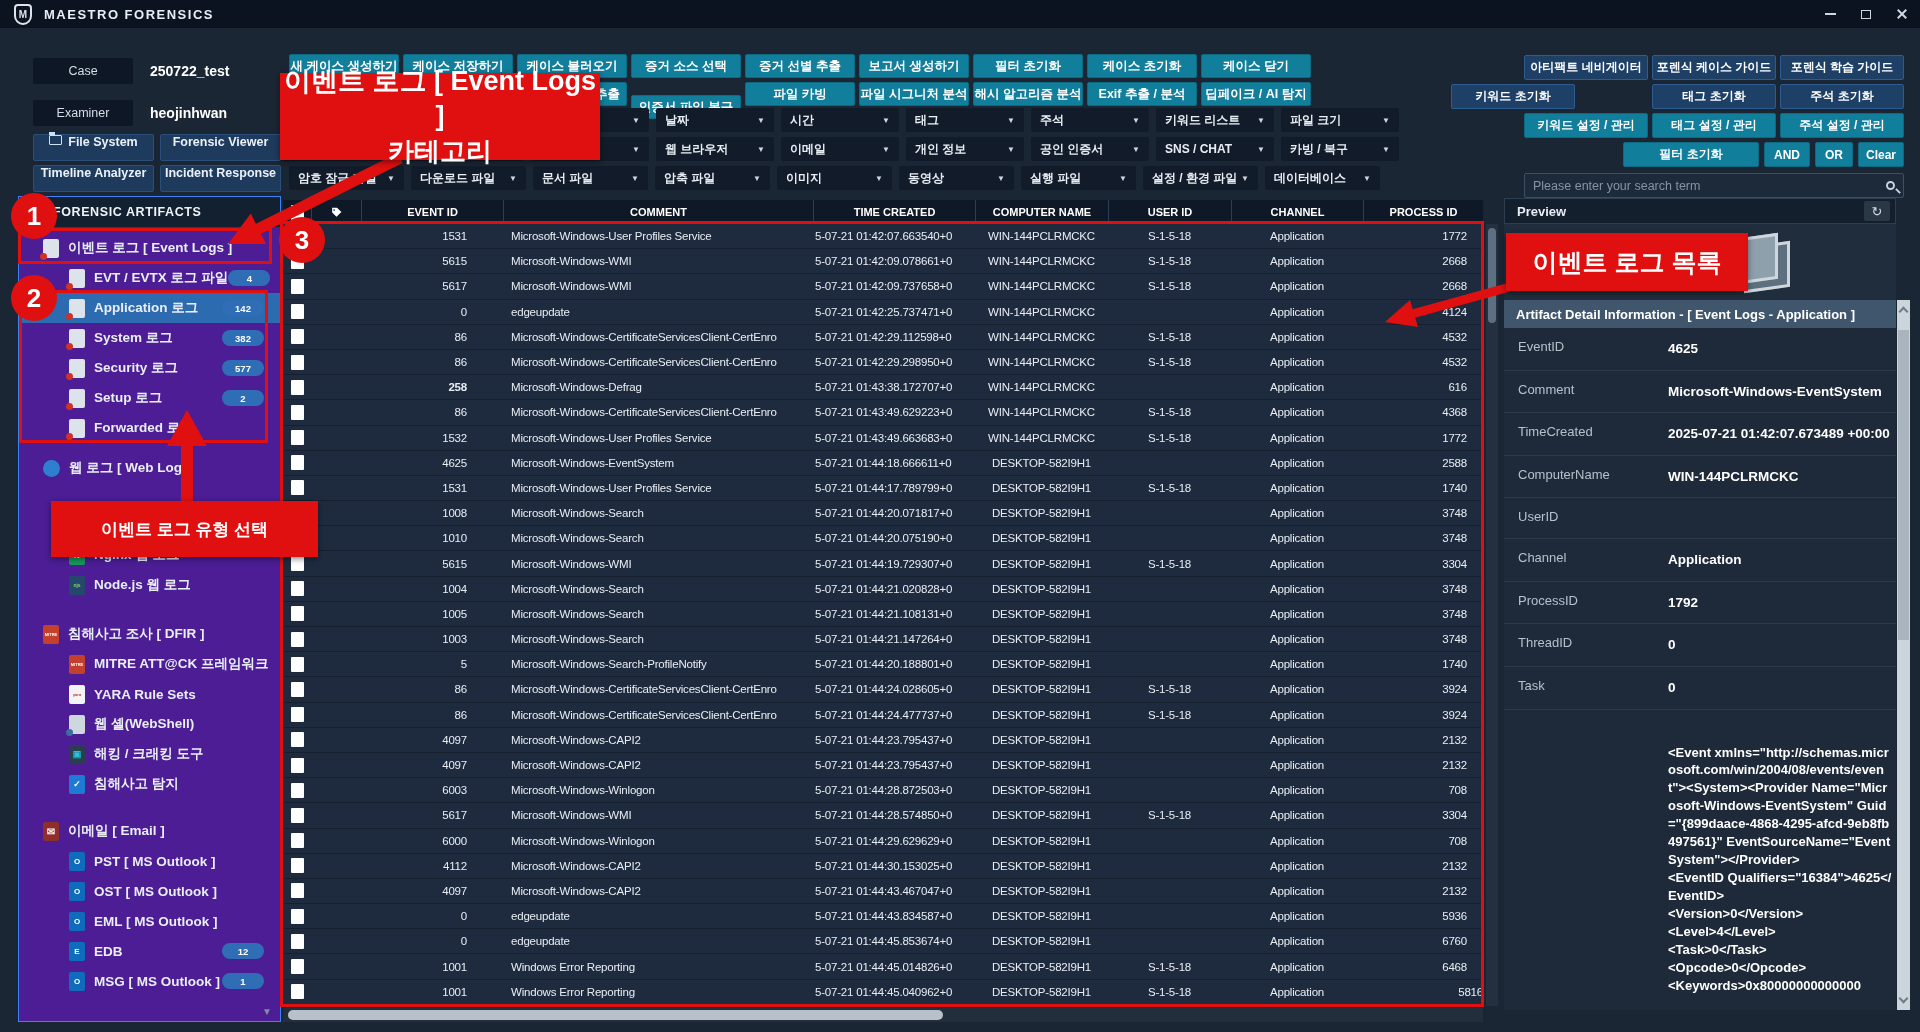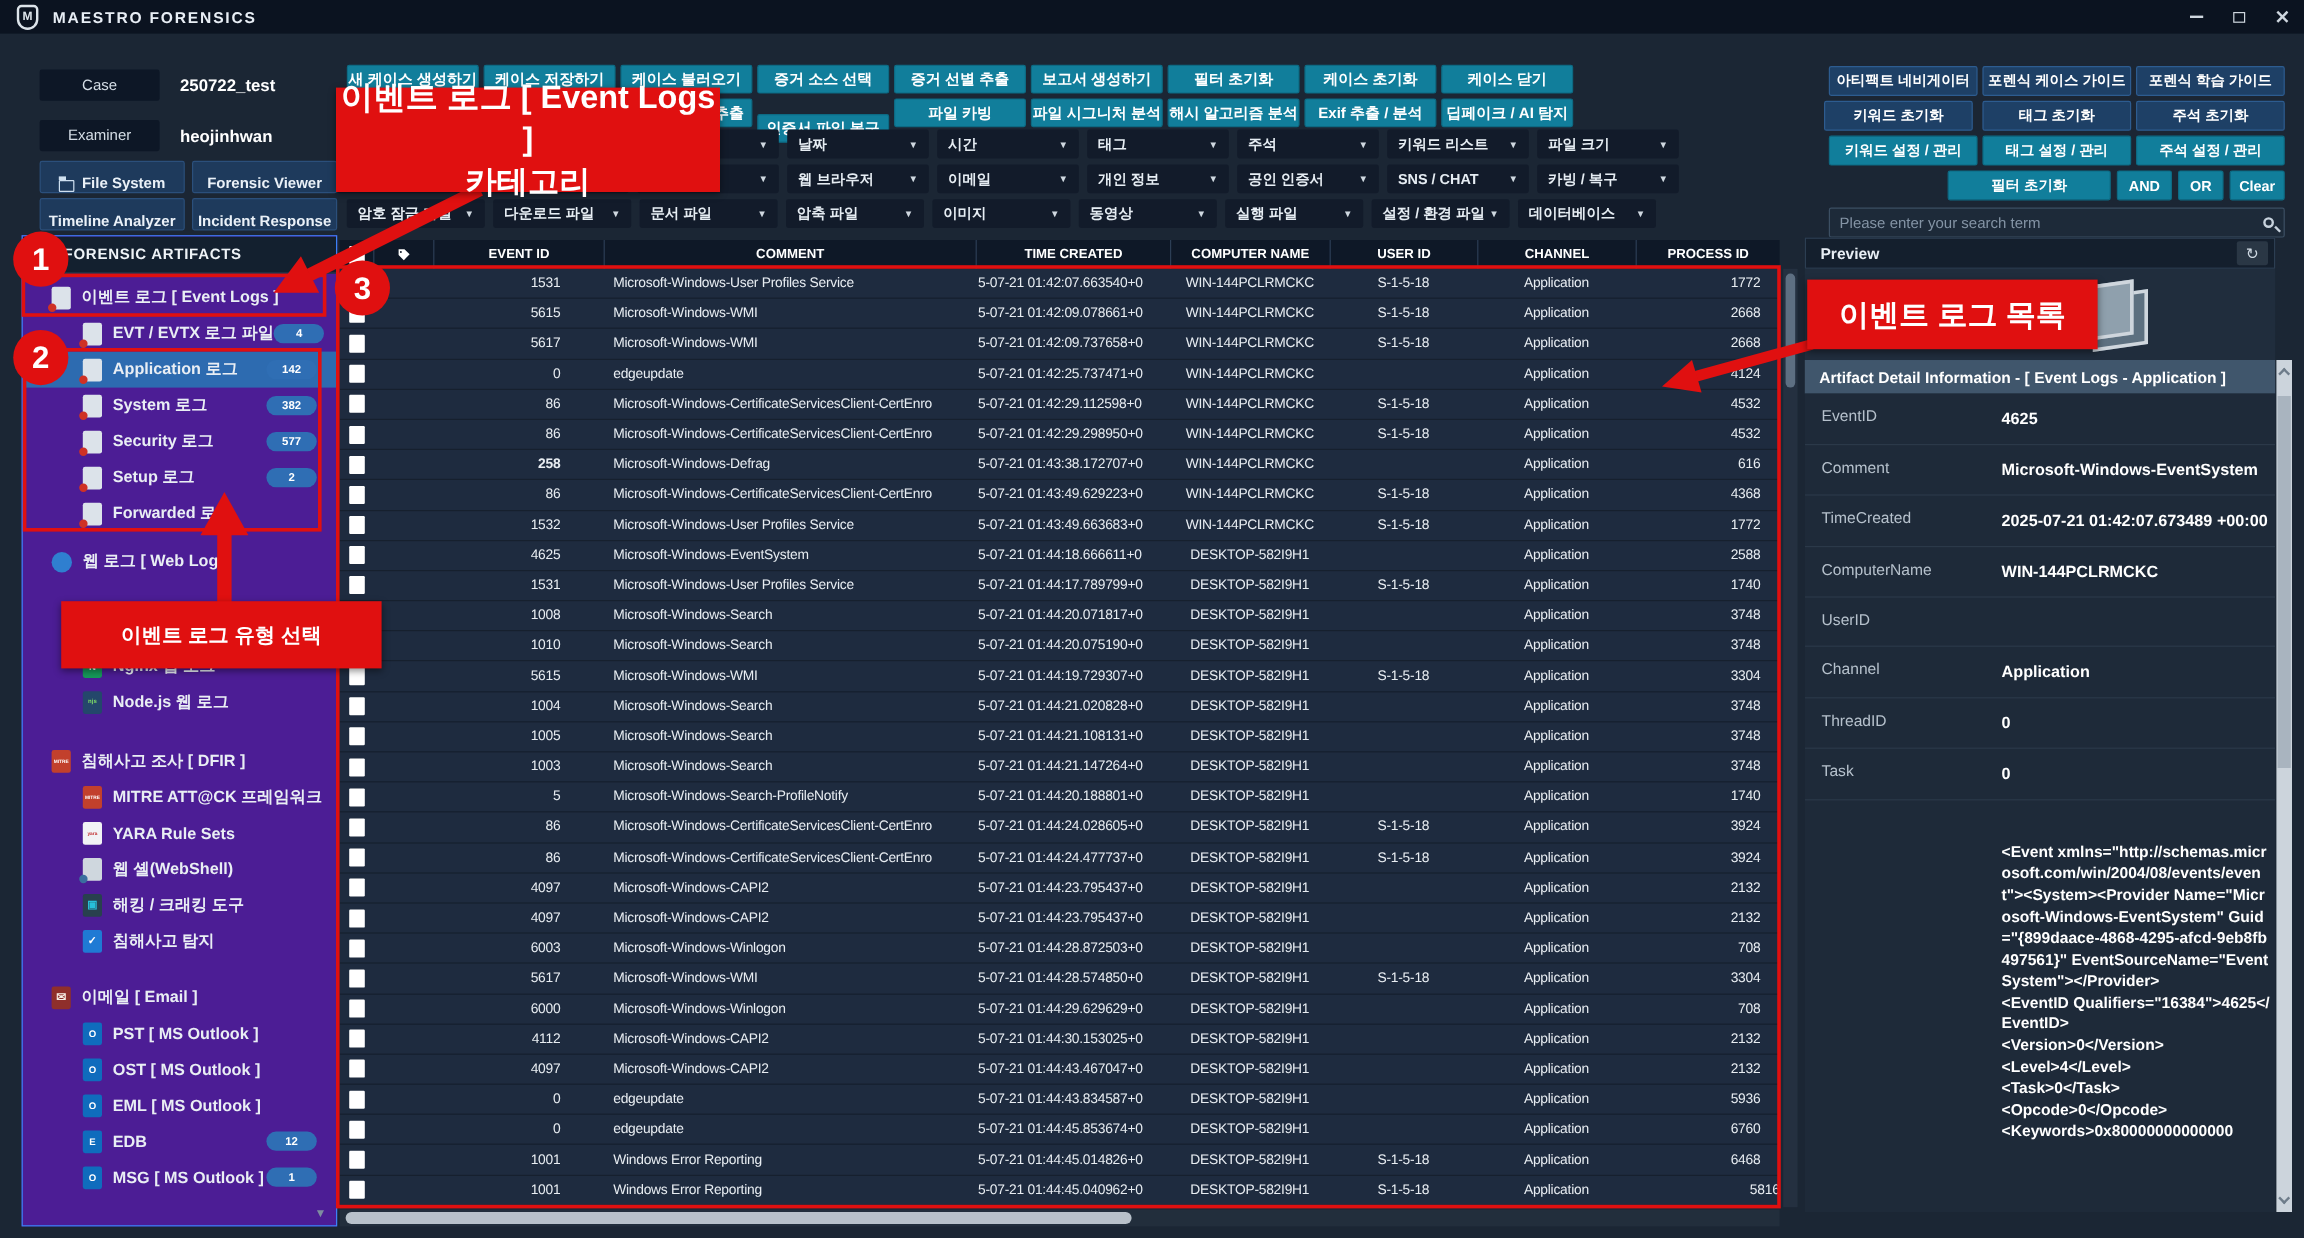--- a/index.html
+++ b/index.html
@@ -18,21 +18,21 @@
   .ic-min{width:11px;height:2px;background:#cfd7df;}
   .ic-max{width:10px;height:9px;border:1.5px solid #cfd7df;}
   .ic-close{width:12px;height:12px;position:relative;}
   .ic-close::before,.ic-close::after{content:'';position:absolute;left:5px;top:0;width:2px;height:12px;background:#cfd7df;}
   .ic-close::before{transform:rotate(45deg);} .ic-close::after{transform:rotate(-45deg);}
 
   
   .fld-label{background:#0d1726;border-radius:2px;color:#d5dee6;font-size:12.5px;display:flex;align-items:center;justify-content:center;}
   .fld-value{font-size:14px;font-weight:bold;color:#fff;}
   .nav-btn{background:#1e3a5c;border:1px solid #2b4f7b;border-radius:2px;color:#eaf1f8;font-size:12.5px;font-weight:bold;
-    display:flex;align-items:flex-end;justify-content:center;gap:6px;}
+    display:flex;align-items:flex-start;justify-content:center;gap:6px;}
   .folder-ic{width:13px;height:10px;border:1.5px solid #cfe0f0;border-radius:1px;position:relative;}
   .folder-ic::before{content:'';position:absolute;left:-1px;top:-4px;width:6px;height:3px;background:#cfe0f0;}
 
   
   .tb-row{display:flex;position:absolute;}
   .tbtn{background:var(--teal);border:1px solid #0d6a83;border-radius:2px;color:#fff;font-size:12.5px;font-weight:bold;
     display:flex;align-items:center;justify-content:center;height:24px;}
   .tbtn.partial{justify-content:flex-end;padding-right:6px;}
   .tdrop{background:#121b2a;border-radius:2px;height:24px;display:flex;align-items:center;justify-content:space-between;
     padding:0 9px;color:#e6edf3;font-size:12px;font-weight:bold;}
@@ -899,21 +899,21 @@
     <div class="thumb"></div>
   </div>
 <div id="hscroll" class="abs">
     <div class="thumb"></div>
   </div>
 
 <div id="rp-btns">
     <div class="rp-btn " style="position: absolute; left: 1524px; top: 55px; width: 124px;">아티팩트 네비게이터</div>
     <div class="rp-btn " style="position: absolute; left: 1652px; top: 55px; width: 124px;">포렌식 케이스 가이드</div>
     <div class="rp-btn " style="position: absolute; left: 1780px; top: 55px; width: 124px;">포렌식 학습 가이드</div>
-    <div class="rp-btn " style="position: absolute; left: 1520px; top: 84px; width: 124px;">키워드 초기화</div>
+    <div class="rp-btn " style="position: absolute; left: 1451px; top: 84px; width: 124px;">키워드 초기화</div>
     <div class="rp-btn " style="position: absolute; left: 1652px; top: 84px; width: 124px;">태그 초기화</div>
     <div class="rp-btn " style="position: absolute; left: 1780px; top: 84px; width: 124px;">주석 초기화</div>
     <div class="rp-btn teal" style="position: absolute; left: 1524px; top: 113px; width: 124px;">키워드 설정 / 관리</div>
     <div class="rp-btn teal" style="position: absolute; left: 1652px; top: 113px; width: 124px;">태그 설정 / 관리</div>
     <div class="rp-btn teal" style="position: absolute; left: 1780px; top: 113px; width: 124px;">주석 설정 / 관리</div>
   </div>
 <div class="abs" style="left:1524px;top:142px;width:380px;height:26px;display:flex;gap:5px;justify-content:flex-end;">
   <div class="rp-btn teal" style="width:136px;">필터 초기화</div>
   <div class="rp-btn teal" style="width:46px;">AND</div>
   <div class="rp-btn teal" style="width:38px;">OR</div>
@@ -956,20 +956,24 @@
       </div>
       <div class="d-row">
         <span class="d-label">UserID</span>
         <span class="d-val"></span>
       </div>
       <div class="d-row">
         <span class="d-label">Channel</span>
         <span class="d-val">Application</span>
       </div>
       <div class="d-row">
+        <span class="d-label">ProcessID</span>
+        <span class="d-val">1792</span>
+      </div>
+      <div class="d-row">
         <span class="d-label">ThreadID</span>
         <span class="d-val">0</span>
       </div>
       <div class="d-row">
         <span class="d-label">Task</span>
         <span class="d-val">0</span>
       </div>
     </div>
   <div id="xml-block">
       <div id="xml-text">&lt;Event xmlns="http://schemas.microsoft.com/win/2004/08/events/event"&gt;&lt;System&gt;&lt;Provider Name="Microsoft-Windows-EventSystem" Guid="{899daace-4868-4295-afcd-9eb8fb497561}" EventSourceName="EventSystem"&gt;&lt;/Provider&gt;

